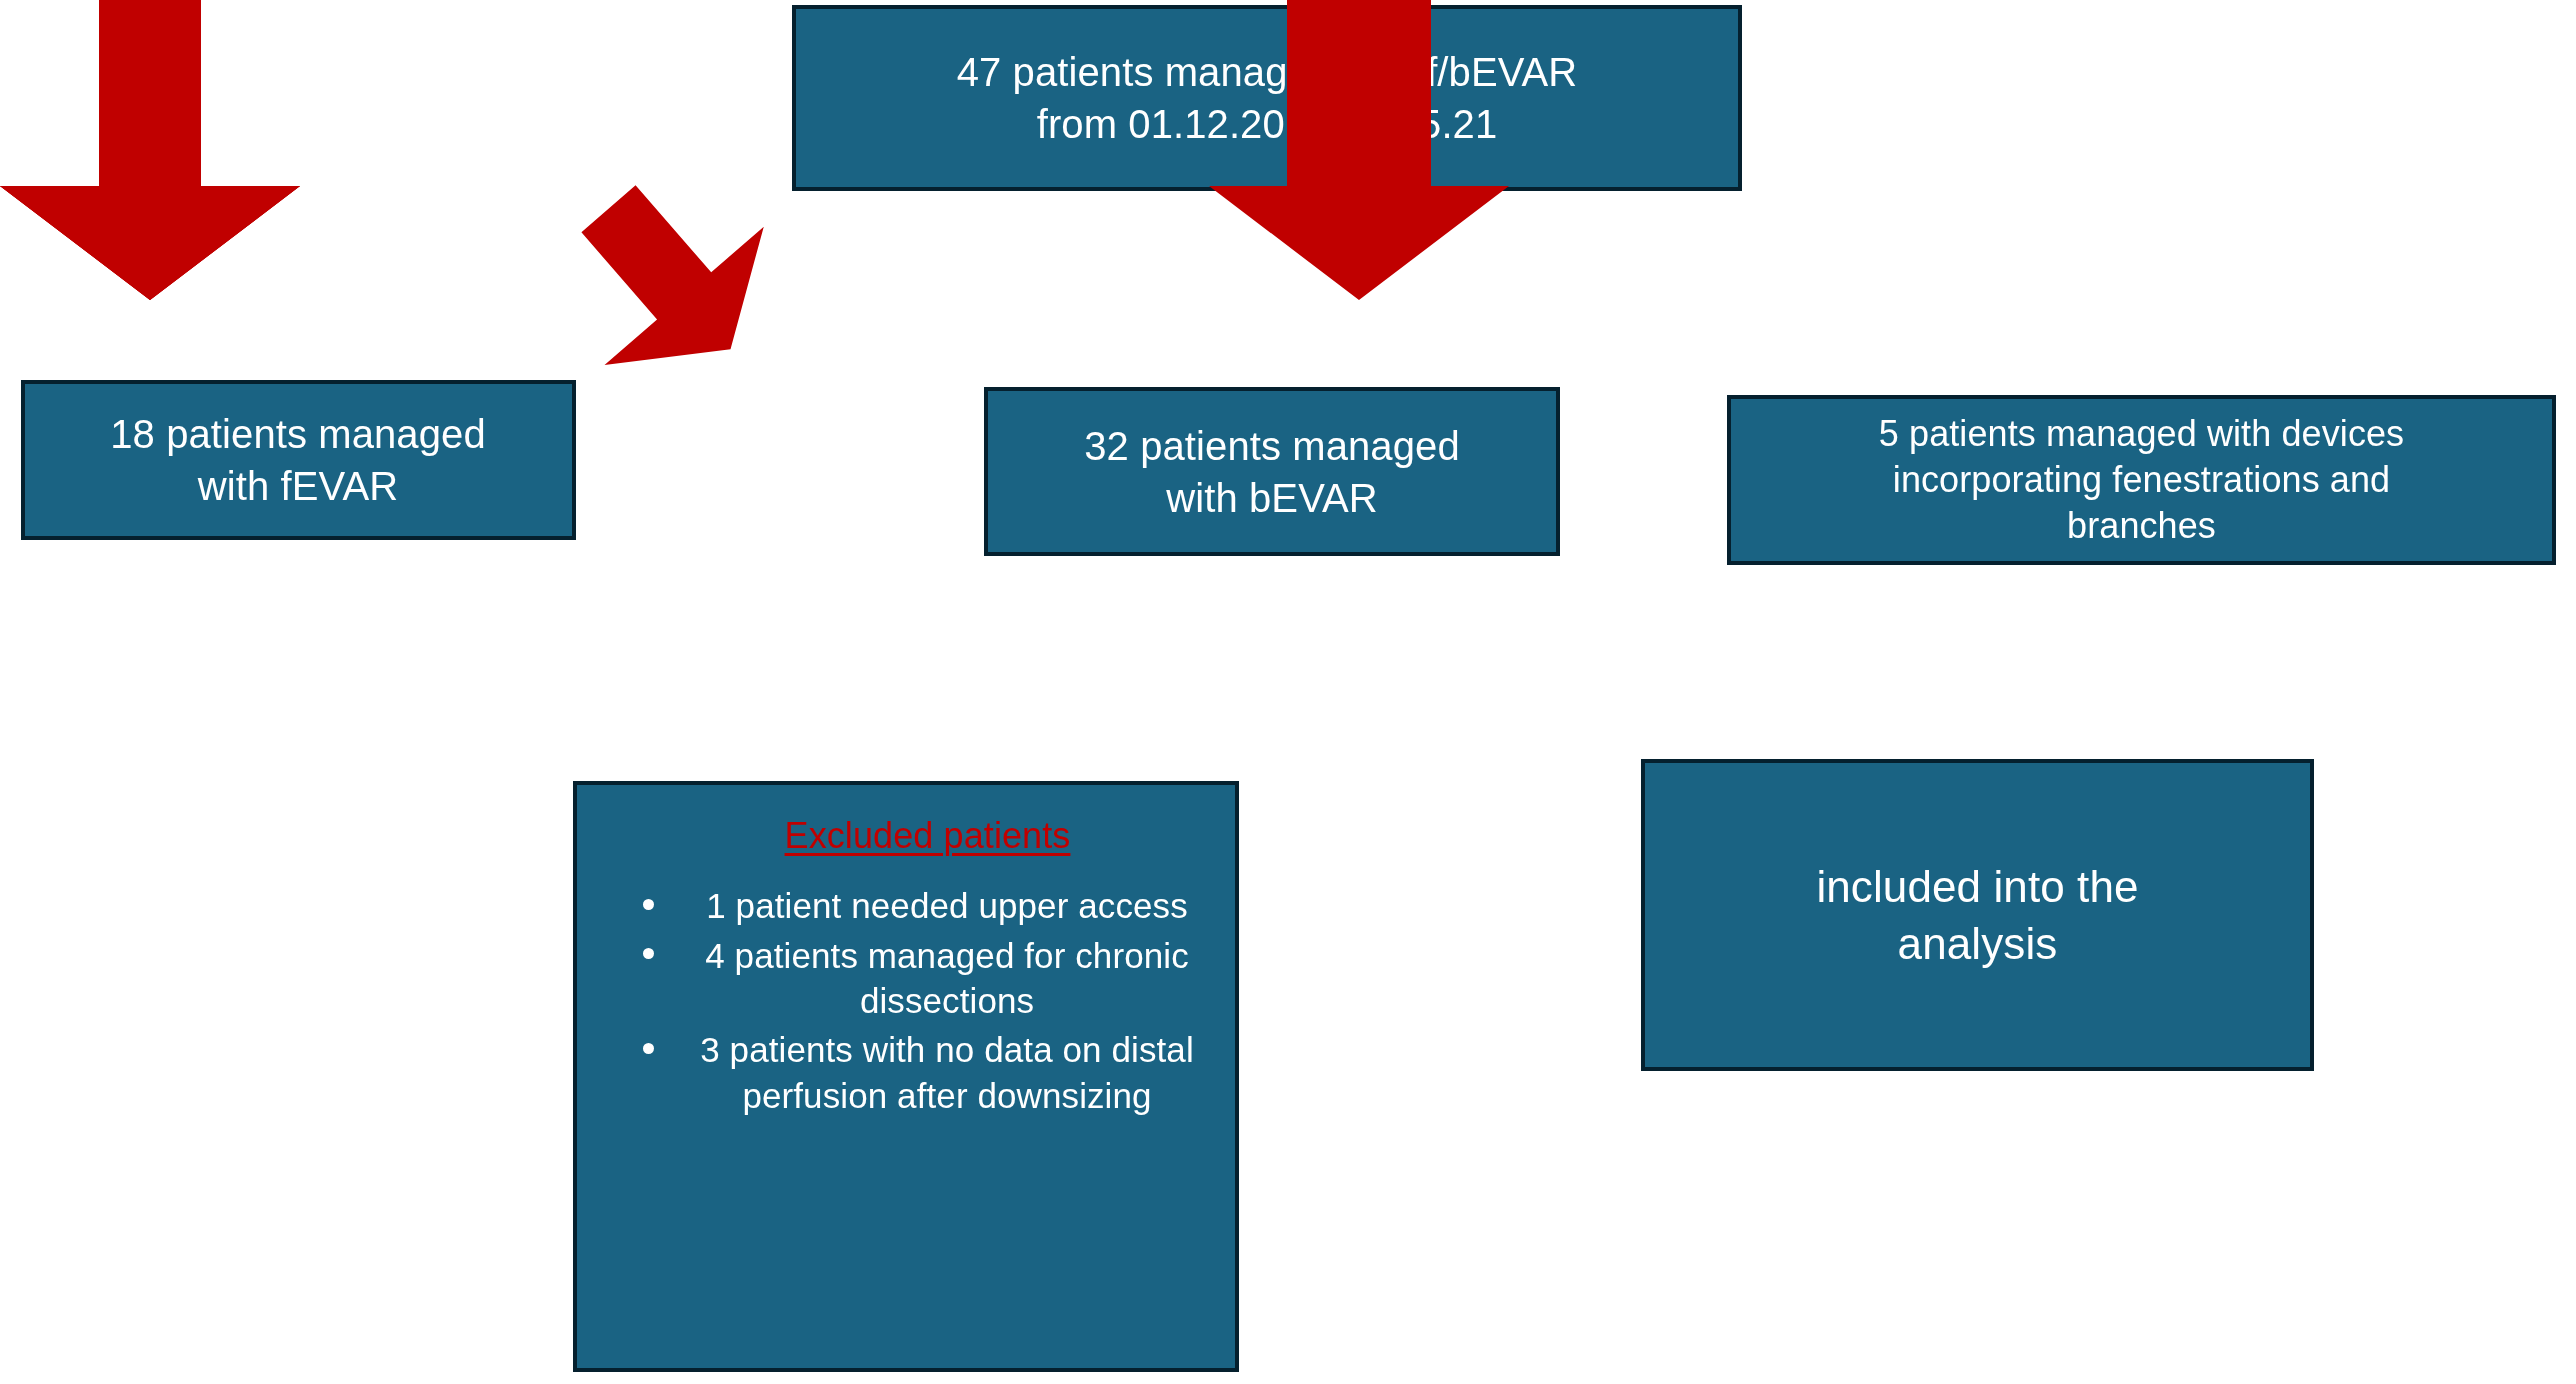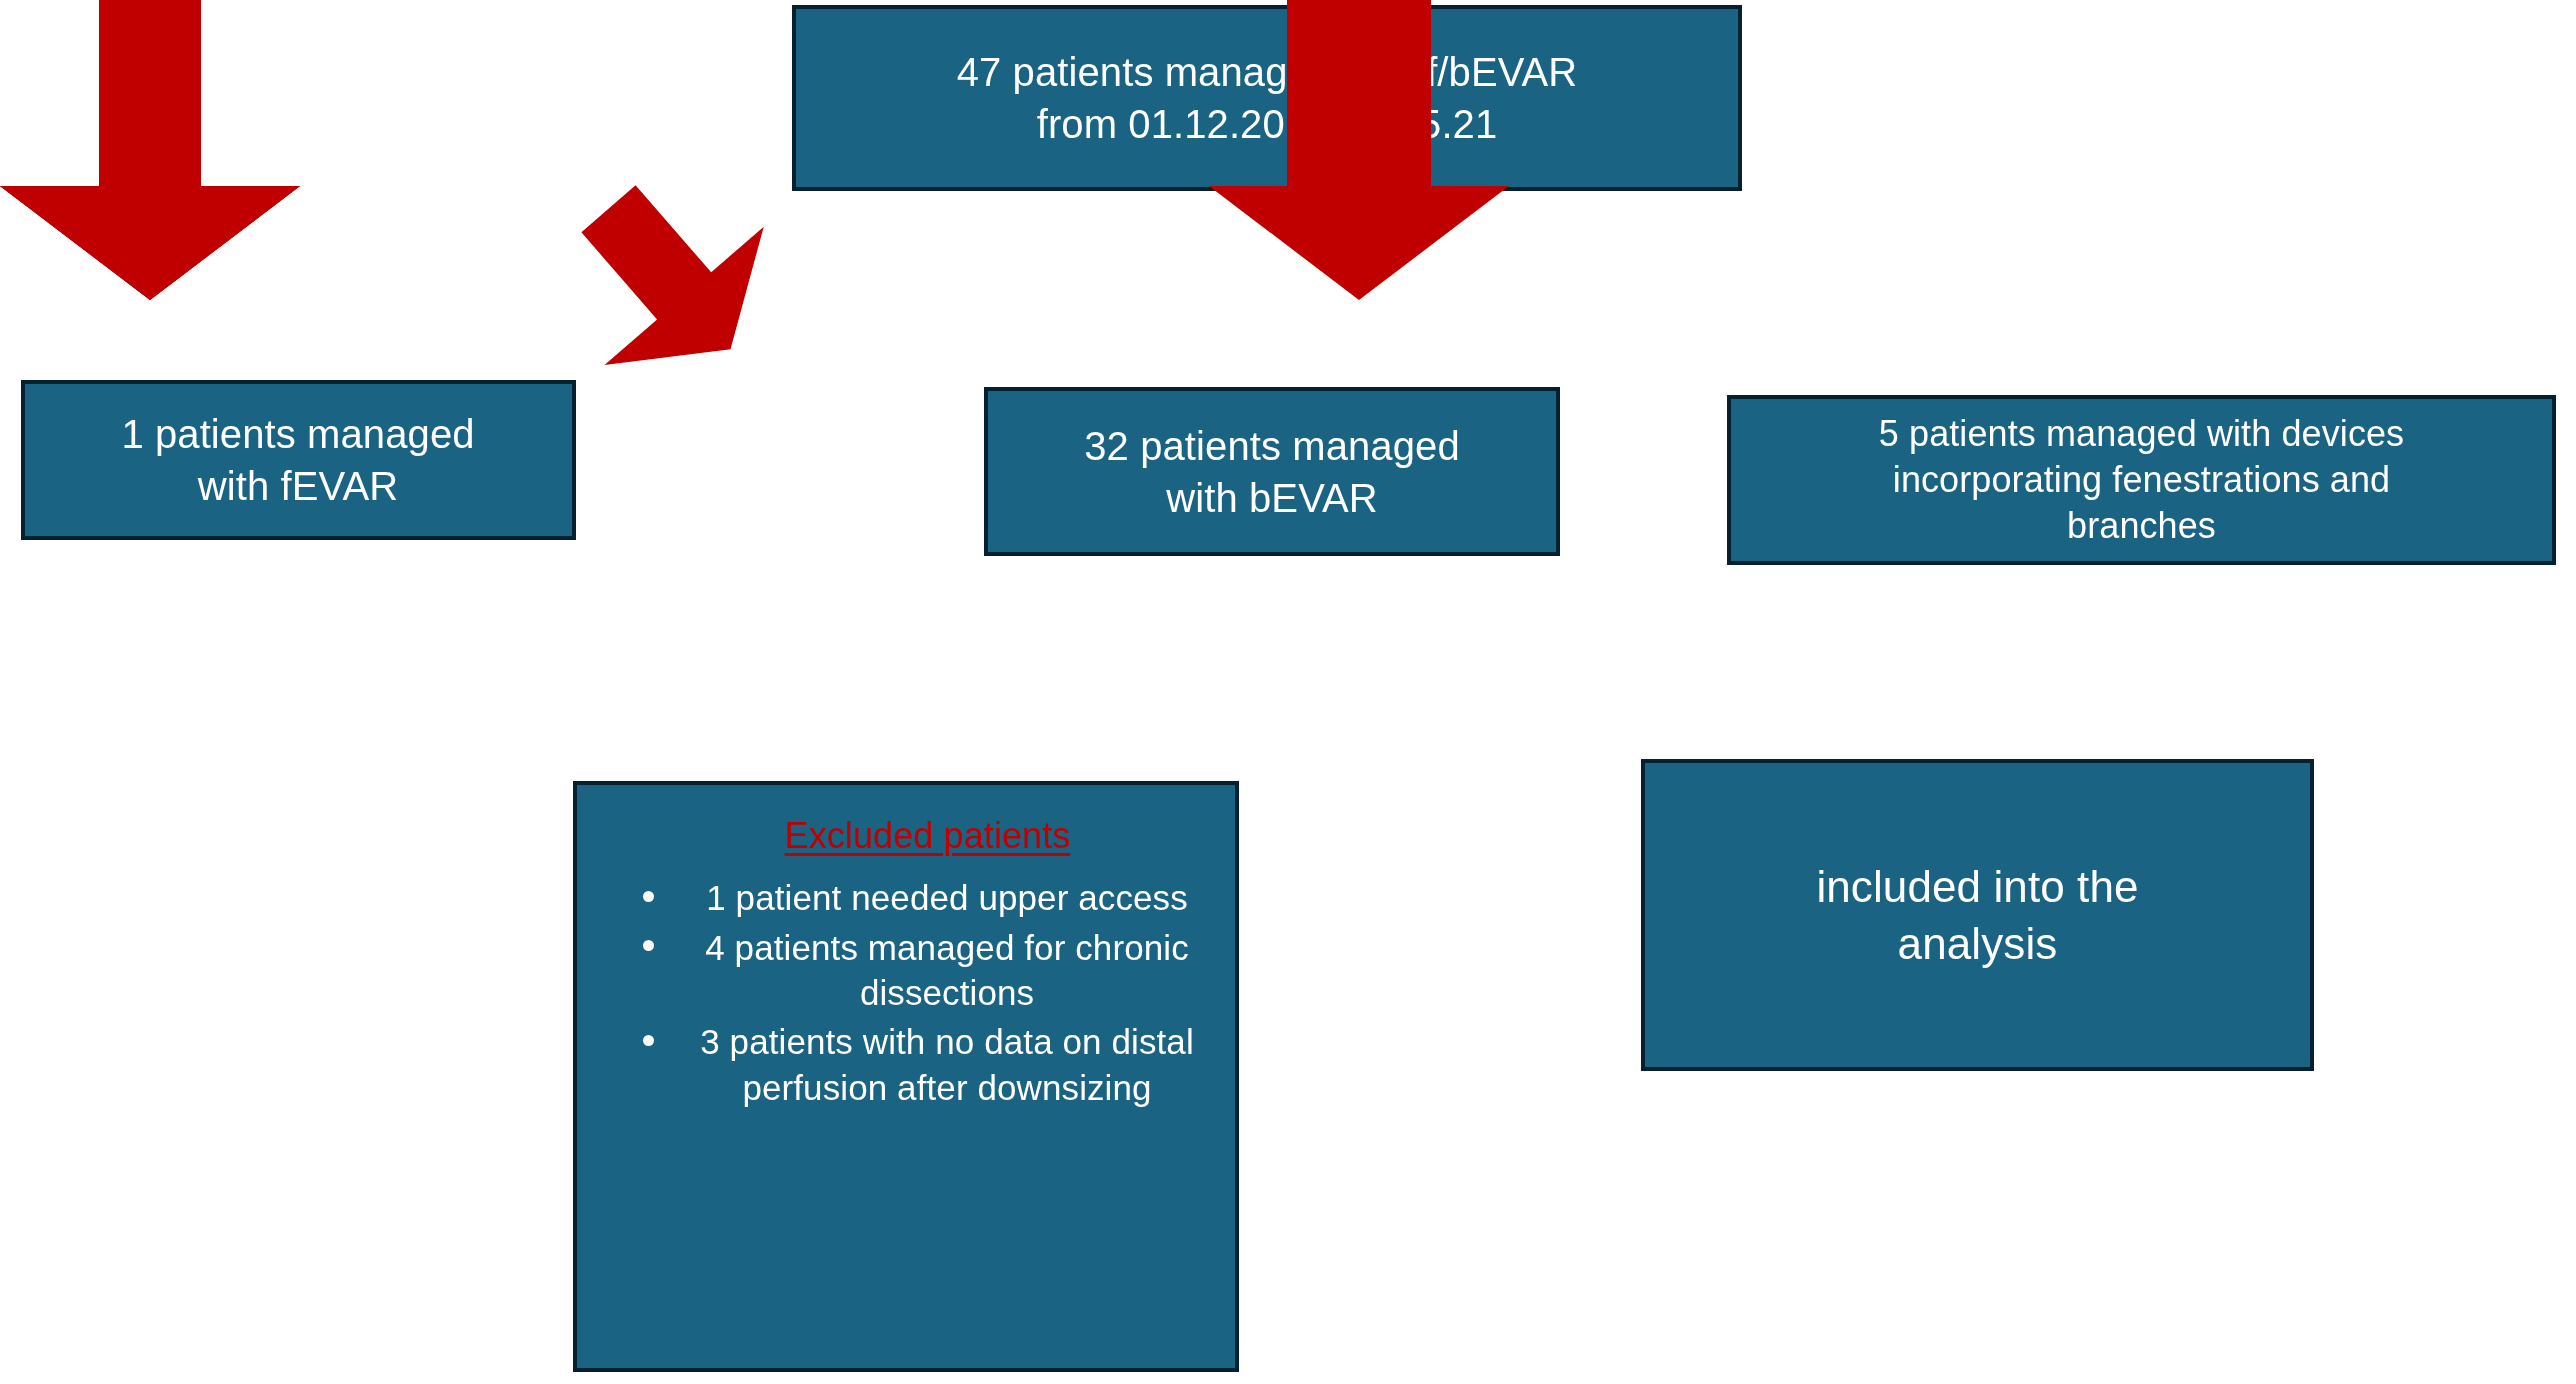--- a/index.html
+++ b/index.html
@@ -52,21 +52,21 @@
     color: #c00000;
     font-size: 36px;
     text-decoration: underline;
     text-decoration-thickness: 3.2px;
     text-underline-offset: 4.5px;
     margin: 0 0 11.5px 0;
     white-space: nowrap;
   }
   .bullet-list {
     list-style: none;
-    margin: 4px;
+    margin: 12px;
     padding: 0;
     width: 100%;
   }
   .bullet-item {
     position: relative;
     display: block;
     color: #ffffff;
     font-size: 35px;
     line-height: 1.30;
     text-align: center;
@@ -124,21 +124,21 @@
     </svg>
   </div>
 
   <div class="arrow" id="arrow-to-fb-devices">
     <svg viewBox="0 0 100 100" preserveAspectRatio="none">
       <polygon class="arrow-shape" points="33,0 67,0 67,62 100,62 50,100 0,62 33,62"></polygon>
     </svg>
   </div>
 
   <div class="box" id="box-fevar">
-    <span class="line">1 patients managed</span>
+    <span class="line">18 patients managed</span>
     <span class="line">with fEVAR</span>
   </div>
 
   <div class="box" id="box-bevar">
     <span class="line">32 patients managed</span>
     <span class="line">with bEVAR</span>
   </div>
 
   <div class="box" id="box-fb-devices">
     <span class="line">5 patients managed with devices</span>

